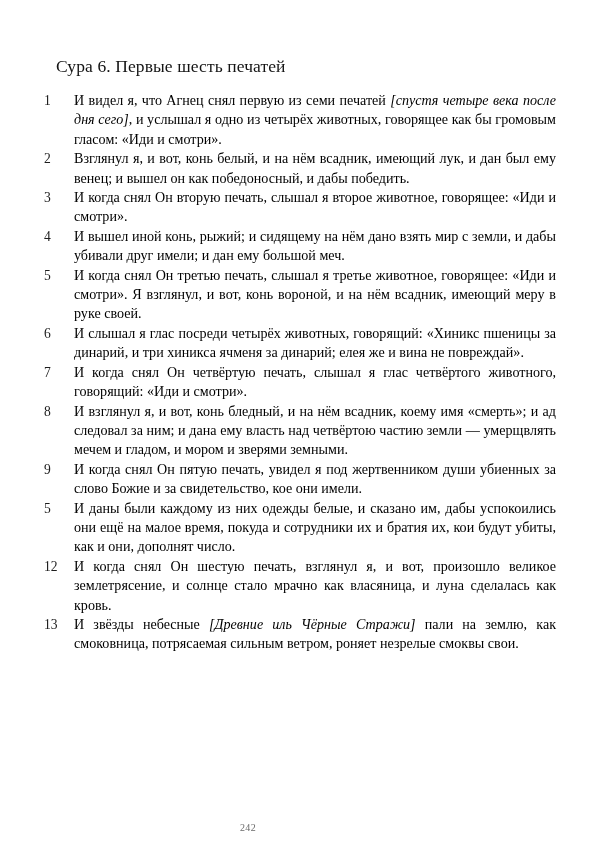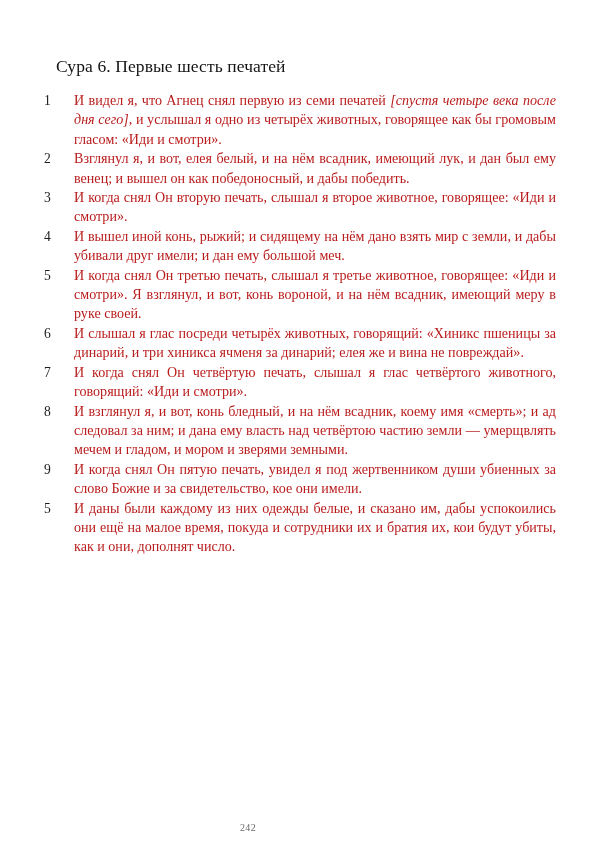--- a/index.html
+++ b/index.html
@@ -52,21 +52,21 @@
     color: #1d1d1d;
     text-align: left;
     font-variant-numeric: lining-nums;
   }
   .verse-text {
     flex: 1 1 auto;
     font-size: 14.1px;
     line-height: 19.4px;
     text-align: justify;
     text-justify: inter-word;
-    color: #b91c1c;
+    color: #000000;
     hyphens: manual;
   }
   .verse-text .gloss {
     font-style: italic;
   }
   .page-number {
     position: absolute;
     left: 0;
     top: 822px;
     width: 496px;
@@ -83,21 +83,21 @@
 
   <h1 class="page-title">Сура 6. Первые шесть печатей</h1>
 
   <div class="verses">
       <div class="verse">
         <div class="verse-num">1</div>
         <div class="verse-text"><span>И видел я, что Агнец снял первую из семи печатей </span><span class="gloss">[спустя четыре века после дня сего]</span><span>, и услышал я одно из четырёх животных, говорящее как бы громовым гласом: «Иди и смотри».</span></div>
       </div>
       <div class="verse">
         <div class="verse-num">2</div>
-        <div class="verse-text"><span>Взглянул я, и вот, елея белый, и на нём всадник, имеющий лук, и дан был ему венец; и вышел он как победоносный, и дабы победить.</span></div>
+        <div class="verse-text"><span>Взглянул я, и вот, конь белый, и на нём всадник, имеющий лук, и дан был ему венец; и вышел он как победоносный, и дабы победить.</span></div>
       </div>
       <div class="verse">
         <div class="verse-num">3</div>
         <div class="verse-text"><span>И когда снял Он вторую печать, слышал я второе животное, говорящее: «Иди и смотри».</span></div>
       </div>
       <div class="verse">
         <div class="verse-num">4</div>
         <div class="verse-text"><span>И вышел иной конь, рыжий; и сидящему на нём дано взять мир с земли, и дабы убивали друг имели; и дан ему большой меч.</span></div>
       </div>
       <div class="verse">
@@ -117,17 +117,25 @@
         <div class="verse-text"><span>И взглянул я, и вот, конь бледный, и на нём всадник, коему имя «смерть»; и ад следовал за ним; и дана ему власть над четвёртою частию земли — умерщвлять мечем и гладом, и мором и зверями земными.</span></div>
       </div>
       <div class="verse">
         <div class="verse-num">9</div>
         <div class="verse-text"><span>И когда снял Он пятую печать, увидел я под жертвенником души убиенных за слово Божие и за свидетельство, кое они имели.</span></div>
       </div>
       <div class="verse">
         <div class="verse-num">5</div>
         <div class="verse-text"><span>И даны были каждому из них одежды белые, и сказано им, дабы успокоились они ещё на малое время, покуда и сотрудники их и братия их, кои будут убиты, как и они, дополнят число.</span></div>
       </div>
+      <div class="verse">
+        <div class="verse-num">12</div>
+        <div class="verse-text"><span>И когда снял Он шестую печать, взглянул я, и вот, произошло великое землетрясение, и солнце стало мрачно как власяница, и луна сделалась как кровь.</span></div>
+      </div>
+      <div class="verse">
+        <div class="verse-num">13</div>
+        <div class="verse-text"><span>И звёзды небесные </span><span class="gloss">[Древние иль Чёрные Стражи]</span><span> пали на землю, как смоковница, потрясаемая сильным ветром, роняет незрелые смоквы свои.</span></div>
+      </div>
     </div>
 
   <div class="page-number">242</div>
 
 </div>
 
 </body></html>

